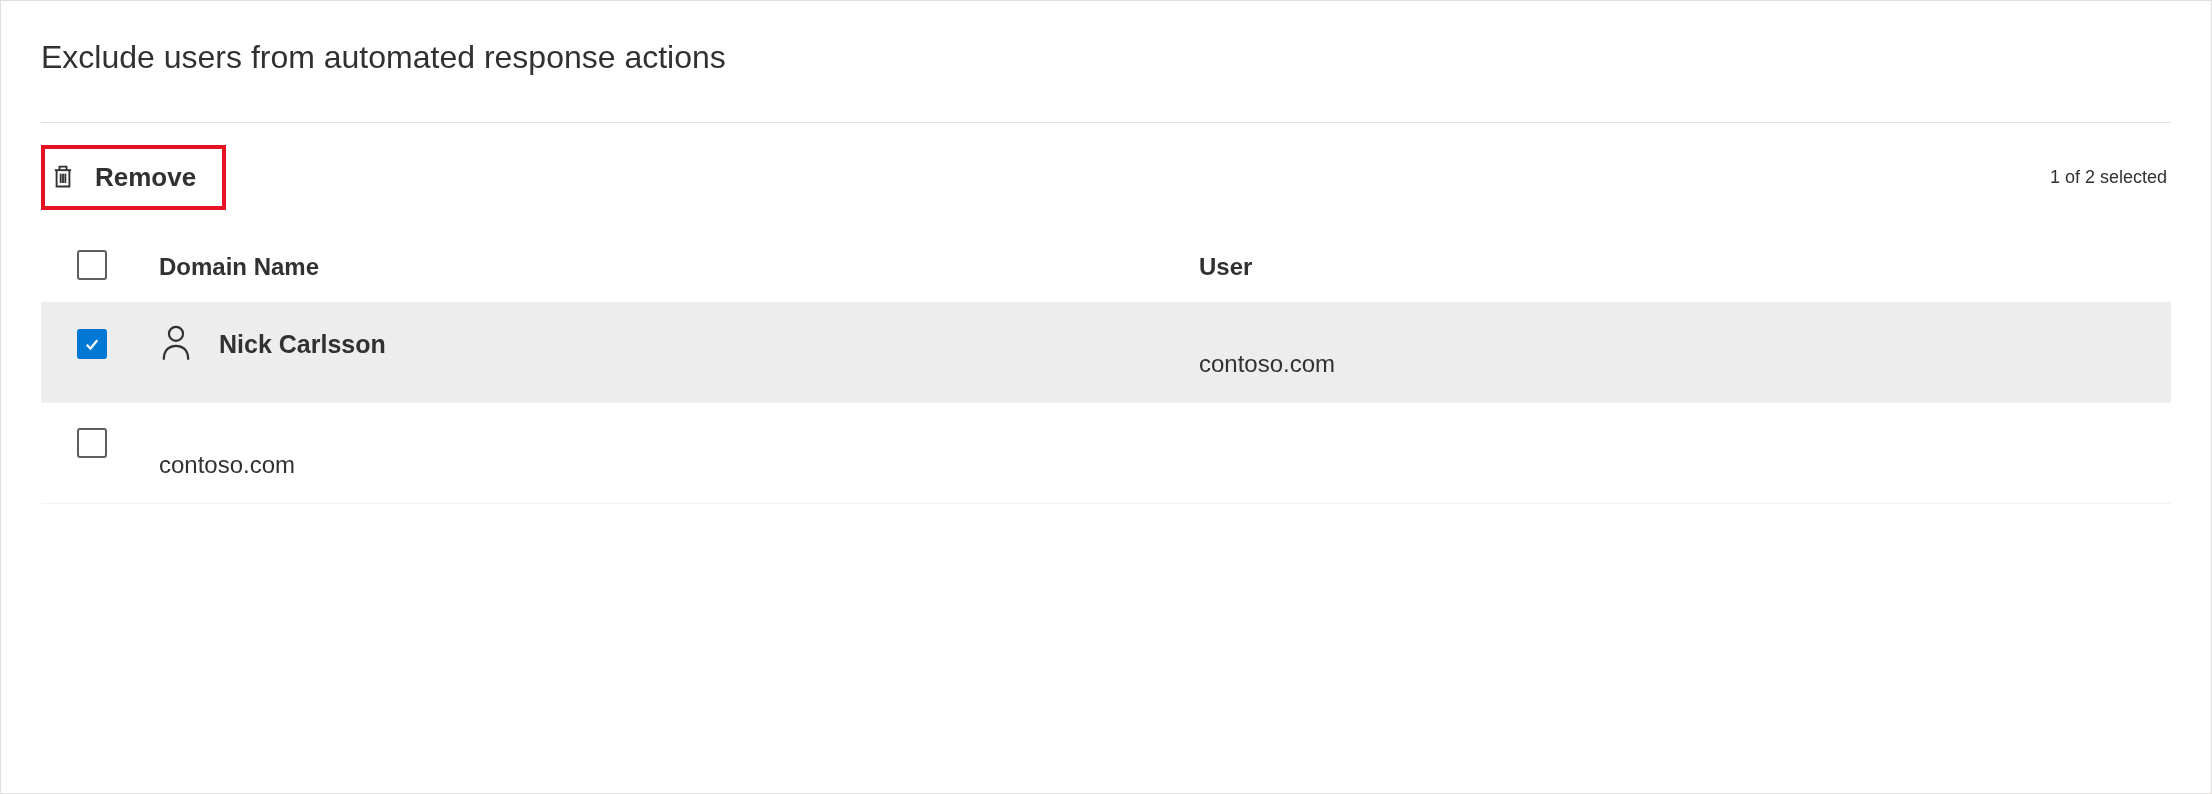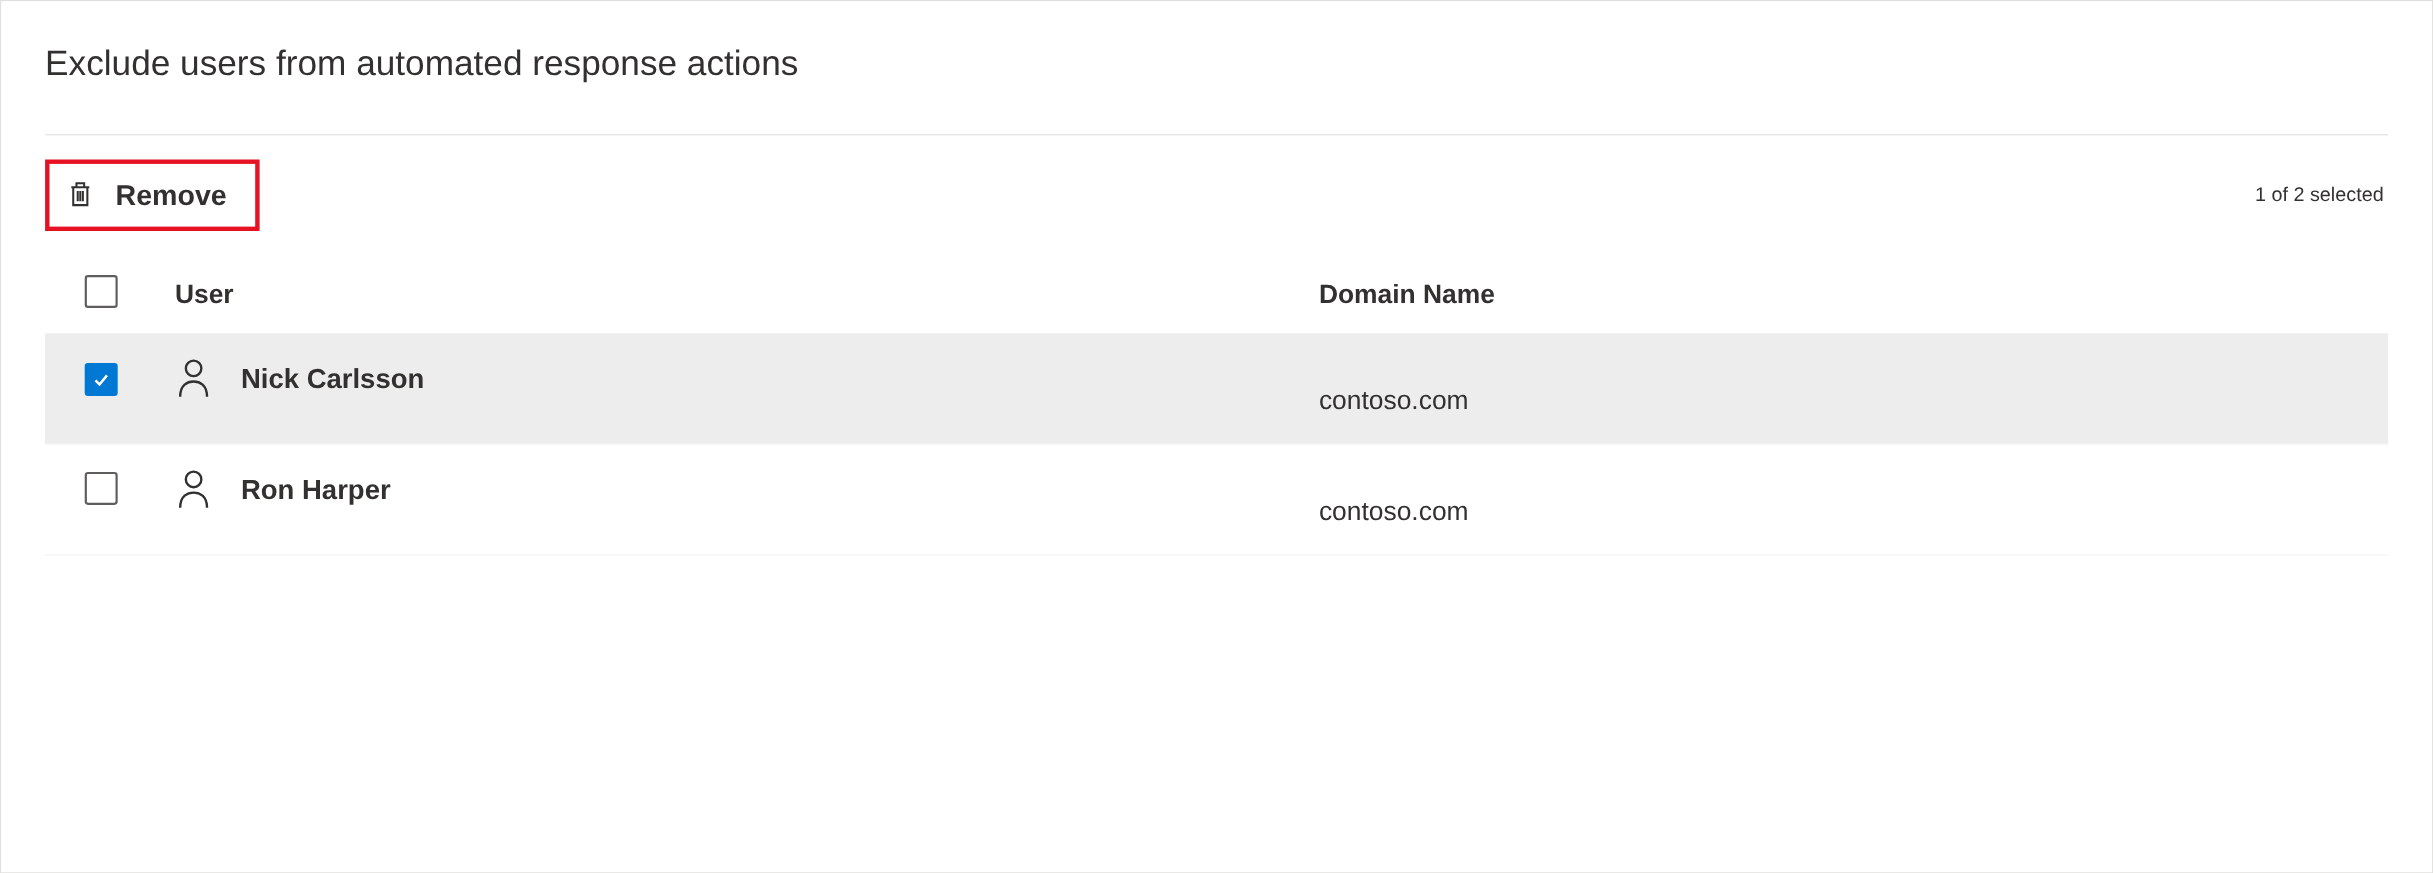--- a/index.html
+++ b/index.html
@@ -24,21 +24,21 @@
       justify-content: space-between;
       align-items: center;
       padding: 22px 0 22px 0;
     }
     .remove-btn {
       display: inline-flex;
       align-items: center;
       gap: 18px;
       border: 4px solid #e61123;
       background: #ffffff;
-      padding: 12px 26px 12px 14px;
+      padding: 12px 26px 12px 4px;
       cursor: pointer;
       font-family: inherit;
     }
     .remove-btn .label {
       font-size: 26px;
       font-weight: 600;
       color: #323130;
     }
     .trash-icon { width: 28px; height: 30px; }
     .selection-text {
@@ -110,22 +110,22 @@
   </div>
 
   <div class="table">
 
     <div class="thead">
       <div>
         <span class="checkbox">
           
         </span>
       </div>
+      <div class="col-header">Domain Name</div>
       <div class="col-header">User</div>
-      <div class="col-header">Domain Name</div>
     </div>
 
     <div class="row selected">
       <div>
         <span class="checkbox checked">
           <svg width="18" height="18" viewBox="0 0 24 24" fill="none" stroke="#ffffff" stroke-width="3">
               <polyline points="5 13 10 18 19 7"></polyline>
             </svg>
         </span>
       </div>
@@ -140,26 +140,17 @@
       </div>
       <div class="domain-cell">contoso.com</div>
     </div>
 
     <div class="row">
       <div>
         <span class="checkbox">
           
         </span>
       </div>
-      <div class="user-cell">
-        <span>
-          <svg class="user-icon" viewBox="0 0 24 28" fill="none" stroke="#323130" stroke-width="1.6">
-            <circle cx="12" cy="8" r="5.2"></circle>
-            <path d="M3 27 C3 19 8 16.8 12 16.8 C16 16.8 21 19 21 27"></path>
-          </svg>
-        </span>
-        <span class="user-name">Ron Harper</span>
-      </div>
       <div class="domain-cell">contoso.com</div>
     </div>
 
   </div>
 </div>
 
 </body></html>

